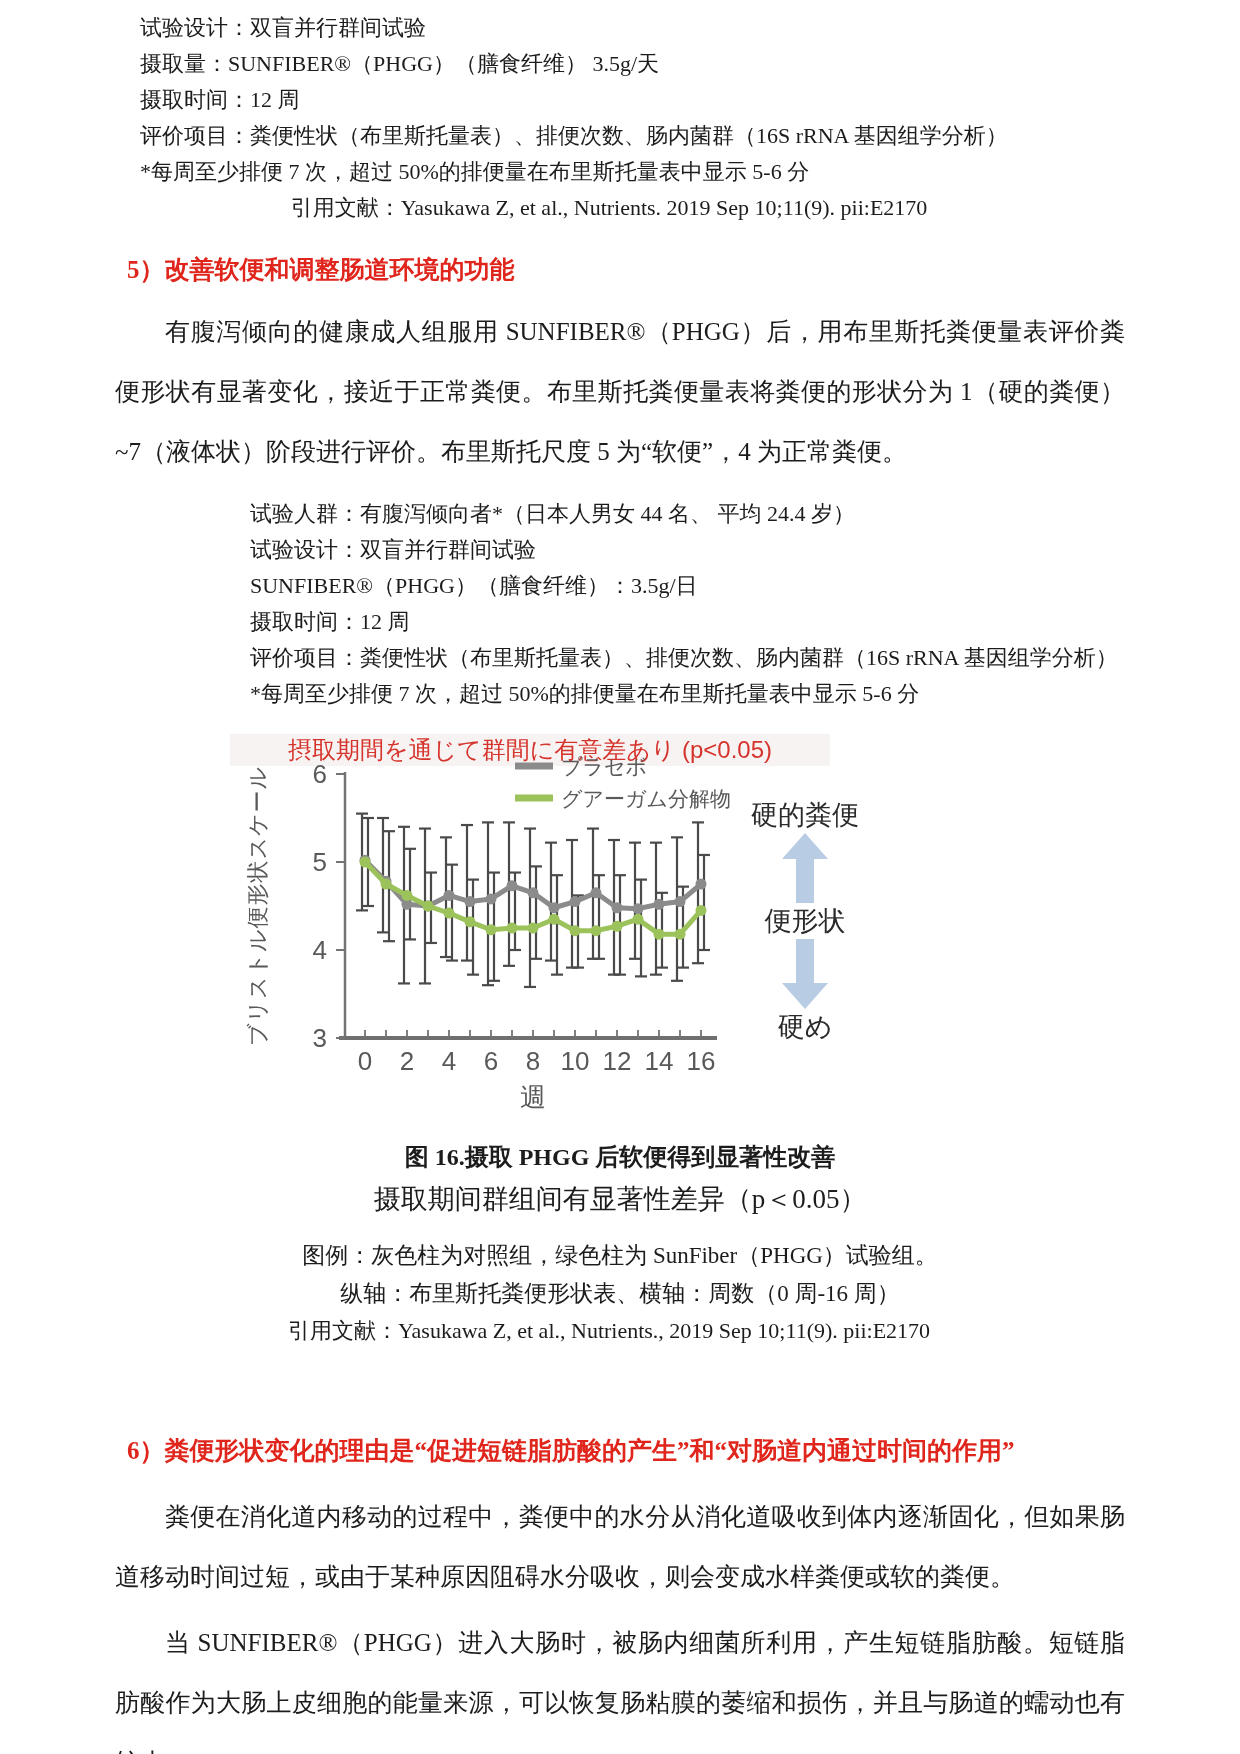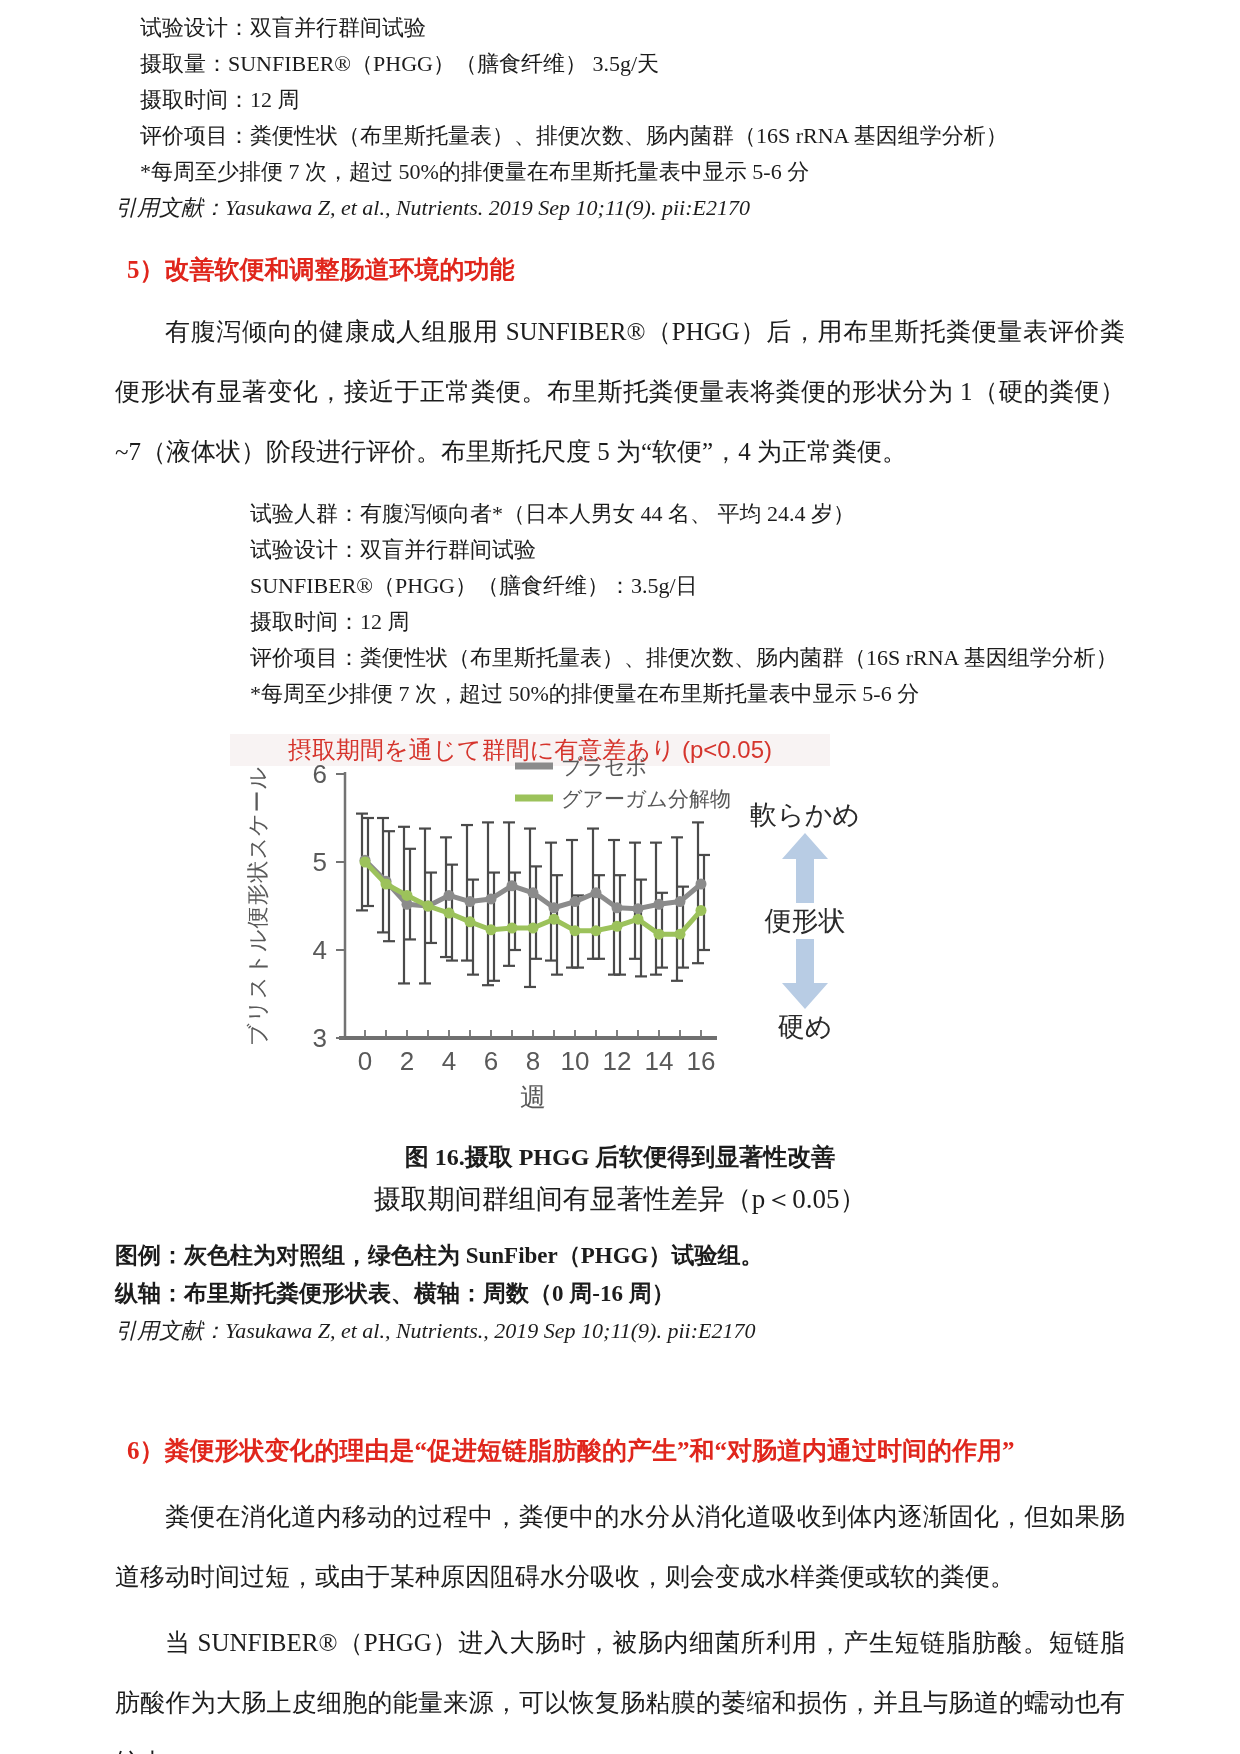--- a/index.html
+++ b/index.html
@@ -5,21 +5,21 @@
   html,body{margin:0;padding:0;background:#ffffff;}
   .page{
     width:1240px;min-height:1754px;box-sizing:border-box;
     padding:10px 115px 14px 115px;background:#ffffff;
     font-family:"Liberation Serif","DejaVu Serif",serif;
     color:#1c1c1c;position:relative;overflow:hidden;
   }
   .top-block{margin-left:25px;font-size:22px;line-height:36px;}
   .detail-line{white-space:nowrap;}
   .study-block-2{margin-left:135px;margin-top:14px;font-size:22px;line-height:36px;}
-  .citation{font-size:22px;line-height:36px;font-style:italic;text-align:left;padding-right:22px;}
+  .citation{font-size:22px;line-height:36px;text-align:center;padding-right:22px;}
   .red-heading{
     margin:26px 0 0 12px;font-size:25px;font-weight:bold;color:#e0261c;line-height:36px;
   }
   .body-par{
     margin:14px 0 0 0;font-size:25px;line-height:60px;text-align:justify;
     text-indent:2em;
   }
   .body-par.tight{margin-top:6px;}
   .figure-block{position:relative;height:395px;margin-top:22px;}
   .chart-title{
@@ -30,21 +30,21 @@
   }
   .chart-svg{position:absolute;left:120px;top:20px;overflow:visible;}
   .annot-col{
     position:absolute;left:610px;top:66px;width:160px;
     display:flex;flex-direction:column;align-items:center;gap:3px;
     font-size:27px;color:#2a2a2a;line-height:30px;
     font-family:"Liberation Sans","DejaVu Sans",sans-serif;
   }
   .fig-caption{margin-top:12px;text-align:center;font-size:24px;font-weight:bold;line-height:32px;}
   .fig-sig{margin-top:8px;text-align:center;font-size:27px;line-height:36px;}
-  .fig-note{margin-top:0;font-size:23px;font-weight:bold;line-height:38px;}
+  .fig-note{margin-top:0;text-align:center;font-size:23px;font-weight:normal;line-height:38px;}
   .fig-note.first{margin-top:20px;}
   .heading-6{margin-top:84px;}
 </style>
 </head>
 <body>
 
 <div class="page">
 
   <div class="top-block">
     <div class="detail-line">试验设计：双盲并行群间试验</div>
@@ -245,21 +245,21 @@
         <circle cx="403" cy="165.20000000000005" r="5.5" fill="#9cc25b"></circle>
         <circle cx="424" cy="180.16000000000003" r="5.5" fill="#9cc25b"></circle>
         <circle cx="445" cy="180.16000000000003" r="5.5" fill="#9cc25b"></circle>
         <circle cx="466" cy="156.39999999999998" r="5.5" fill="#9cc25b"></circle>
         <line x1="280" y1="12" x2="318" y2="12" stroke="#8b8b8b" stroke-width="7"></line>
         <text x="326" y="20" font-size="21" text-anchor="start" fill="#595959" font-family="&quot;Liberation Sans&quot;,&quot;DejaVu Sans&quot;,sans-serif">プラセボ</text>
         <line x1="280" y1="44" x2="318" y2="44" stroke="#9cc25b" stroke-width="7"></line>
         <text x="326" y="52" font-size="21" text-anchor="start" fill="#595959" font-family="&quot;Liberation Sans&quot;,&quot;DejaVu Sans&quot;,sans-serif">グアーガム分解物</text>
       </svg>
     <div class="annot-col">
-      <div>軟らかめ</div>
+      <div>硬的粪便</div>
       <svg width="46" height="70">
         <polygon points="23,0 46,26 32,26 32,70 14,70 14,26 0,26" fill="#b8cce4"></polygon>
       </svg>
       <div>便形状</div>
       <svg width="46" height="70">
         <polygon points="23,70 0,44 14,44 14,0 32,0 32,44 46,44" fill="#b8cce4"></polygon>
       </svg>
       <div>硬め</div>
     </div>
   </div>

